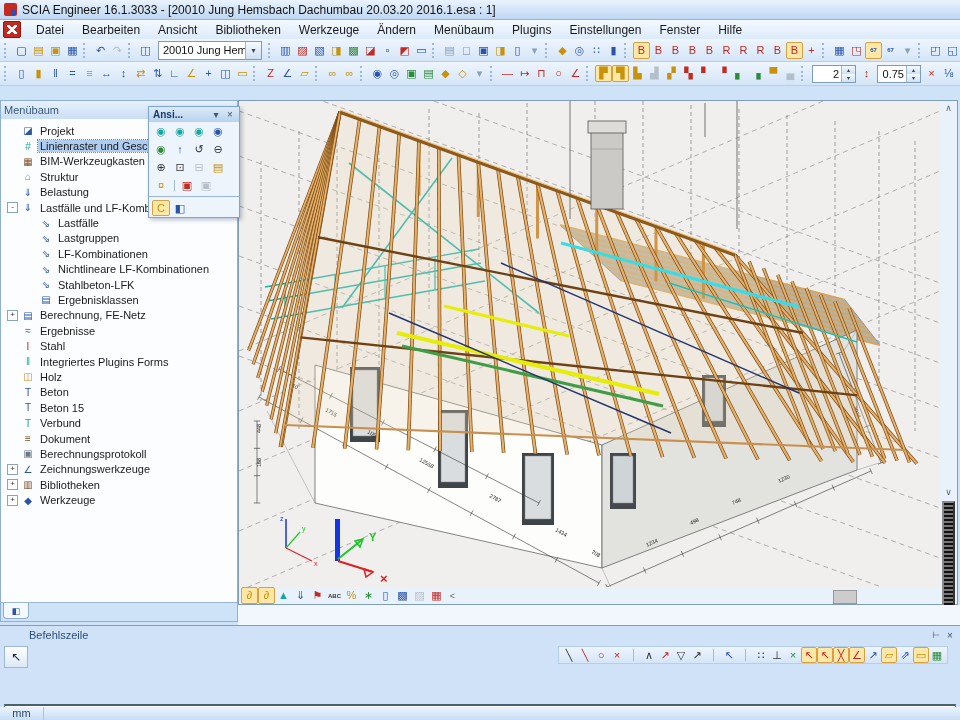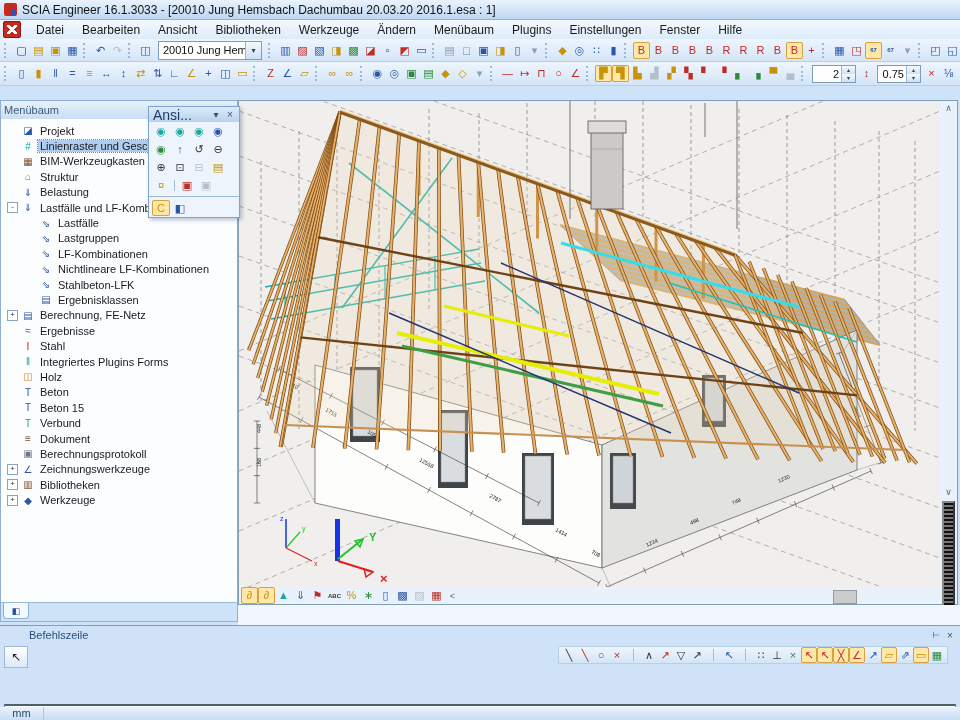--- a/index.html
+++ b/index.html
@@ -71,21 +71,21 @@
   .chev{width:15px;height:14px;display:inline-flex;align-items:center;justify-content:center;font-size:9px;color:#567;cursor:default;}
   #hthumb{position:absolute;left:373px;top:2px;width:22px;height:12px;background:#cccccc;border:1px solid #999;}
   .ribbedv{width:13px;background:repeating-linear-gradient(#111 0 2px,#777 2px 4px);border:2px outset #888;box-sizing:border-box;position:absolute;left:2px;}
   #vrib{top:400px;height:185px;}
   #vchev-up{position:absolute;left:1px;top:0;} #vchev-down{position:absolute;left:1px;top:384px;}
   #whiteband{position:absolute;left:238px;top:605px;width:722px;height:20px;background:#f2f7fd;}
 
   
   #floatbar{position:absolute;left:148px;top:106px;width:90px;background:#eef4fc;border:1px solid #7ea6d0;box-shadow:2px 2px 4px rgba(60,80,120,.35);z-index:50;}
   #floatbar-title{height:15px;background:linear-gradient(#dcebfa,#b8d2ee);display:flex;align-items:center;padding:0 2px 0 4px;}
-  #floatbar-title .fttl{flex:1;font-size:14px;font-weight:normal;color:#1a3a6a;}
+  #floatbar-title .fttl{flex:1;font-size:10px;font-weight:bold;color:#1a3a6a;}
   .frow{display:flex;align-items:center;gap:1px;padding:1px 3px;}
   .frow.hr{border-top:1px solid #9cb8d8;margin-top:2px;padding-top:3px;}
   .fti{width:18px;height:16px;display:inline-flex;align-items:center;justify-content:center;font-size:11px;border:1px solid transparent;border-radius:2px;box-sizing:border-box;}
   .fti i{font-style:normal;}
   .fti.t{background:#ffe7a8;border-color:#d8a040;}
   .fti.vsep{width:6px;} .fti.vsep::after{content:"";width:1px;height:11px;background:#9fbcd9;}
 
   
   #cmdpanel{position:absolute;left:0;top:625px;width:960px;height:82px;background:#cfe2f7;border-top:1px solid #7f9db9;box-sizing:border-box;}
   #cmdheader{height:18px;display:flex;align-items:center;padding:0 3px 0 5px;margin-left:24px;}

